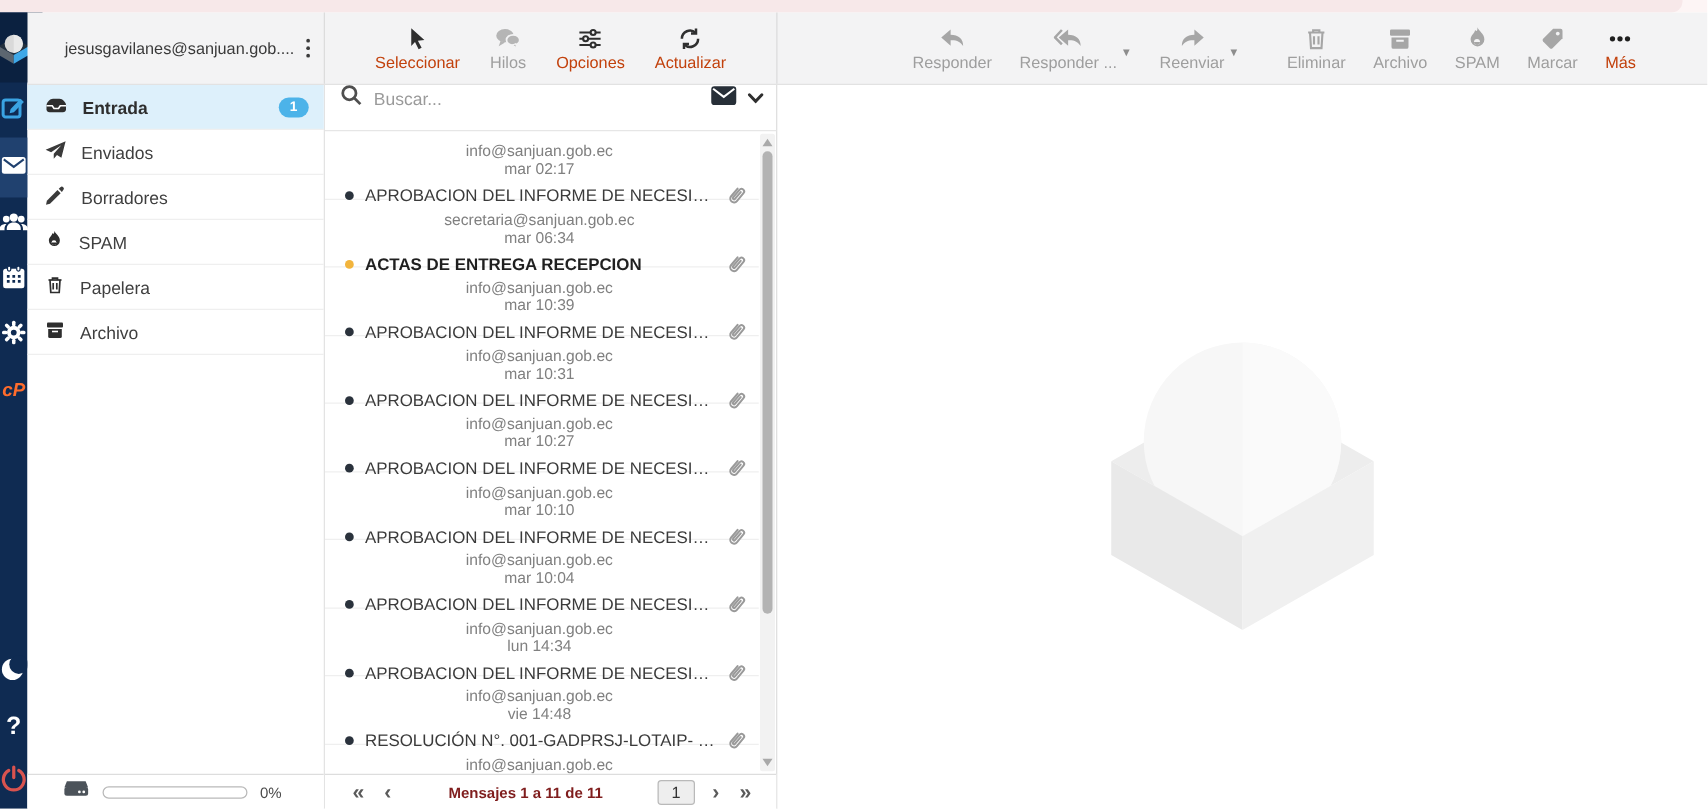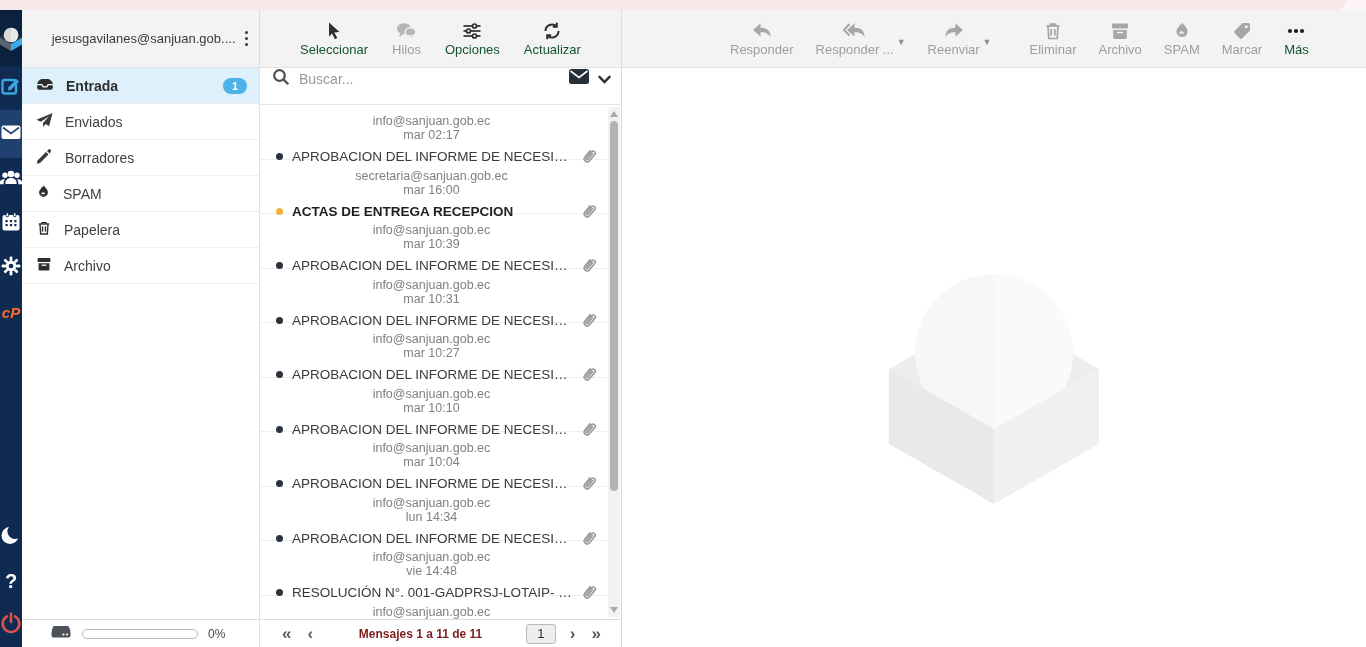--- a/index.html
+++ b/index.html
@@ -30,21 +30,21 @@
   .account-zone { width:238px; border-right:1px solid #dcdcdc; display:flex; align-items:center; justify-content:flex-end; padding:0 6px 0 10px; gap:4px; flex-shrink:0; }
   .account-email { font-size:13px; color:#3a3a3a; white-space:nowrap;padding-left:18px; }
   .kebab { display:flex; flex-direction:column; gap:2.5px; padding:4px 5px; cursor:pointer; }
   .kebab i { width:3.5px; height:3.5px; background:#3a3a3a; border-radius:50%; display:block; }
 
   .list-toolbar { width:362px; border-right:1px solid #dcdcdc; display:flex; align-items:center; justify-content:center; gap:24px; flex-shrink:0; }
   .msg-toolbar { flex:1; display:flex; align-items:center; padding-left:108px; gap:22px; }
 
   .tb-btn { display:flex; flex-direction:column; align-items:center; gap:2px; font-size:13px; color:#9e9e9e; cursor:pointer; line-height:1; }
   .tb-btn svg { display:block; }
-  .tb-btn.enabled { color:#14532d; }
+  .tb-btn.enabled { color:#c2410c; }
   .tb-group { display:flex; align-items:flex-start; }
   .tb-caret { color:#8d8d8d; font-size:9px; margin:16px 0 0 3px; }
   .gap-lg { margin-left:16px;text-align:center; }
 
   
   .content { flex:1; display:flex; min-height:0; }
 
   
   .folders-col { width:238px; border-right:1px solid #e3e3e3; display:flex; flex-direction:column; background:#fff; flex-shrink:0; }
   .folder-list { flex:1; }
@@ -445,21 +445,21 @@
         <svg width="16" height="17" viewBox="0 0 16 17" fill="none" stroke="#9a9a9a" stroke-width="1.6" stroke-linecap="round" transform="rotate(40)">
                         <path d="M5.2 3.5 v8 a3 3 0 0 0 6 0 v-8.2 a2.1 2.1 0 0 0 -4.2 0 v7.9 a.95 .95 0 0 0 1.9 0 V4"></path>
                       </svg>
       </span>
     </div>
   </div>
 
   <div class="msg-row unread">
     <div class="m-line1">
       <span class="m-from">secretaria@sanjuan.gob.ec</span>
-      <span class="m-date">mar 16:00</span>
+      <span class="m-date">mar 06:34</span>
     </div>
     <div class="m-line2">
       <span class="m-dot amber"></span>
       <span class="m-subj">ACTAS DE ENTREGA RECEPCION</span>
       <span class="m-clip">
         <svg width="16" height="17" viewBox="0 0 16 17" fill="none" stroke="#9a9a9a" stroke-width="1.6" stroke-linecap="round" transform="rotate(40)">
                         <path d="M5.2 3.5 v8 a3 3 0 0 0 6 0 v-8.2 a2.1 2.1 0 0 0 -4.2 0 v7.9 a.95 .95 0 0 0 1.9 0 V4"></path>
                       </svg>
       </span>
     </div>

